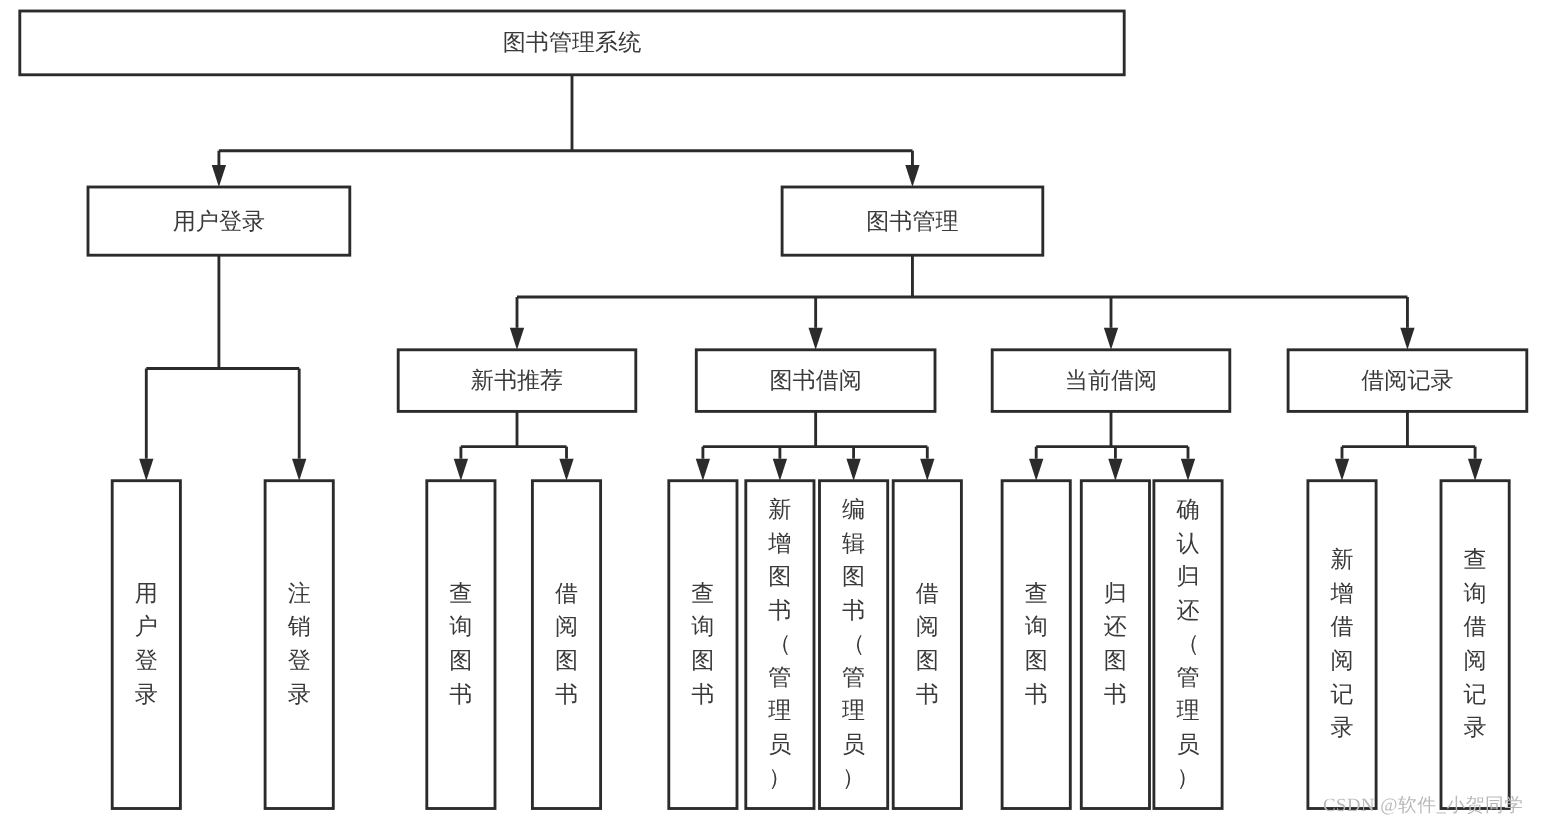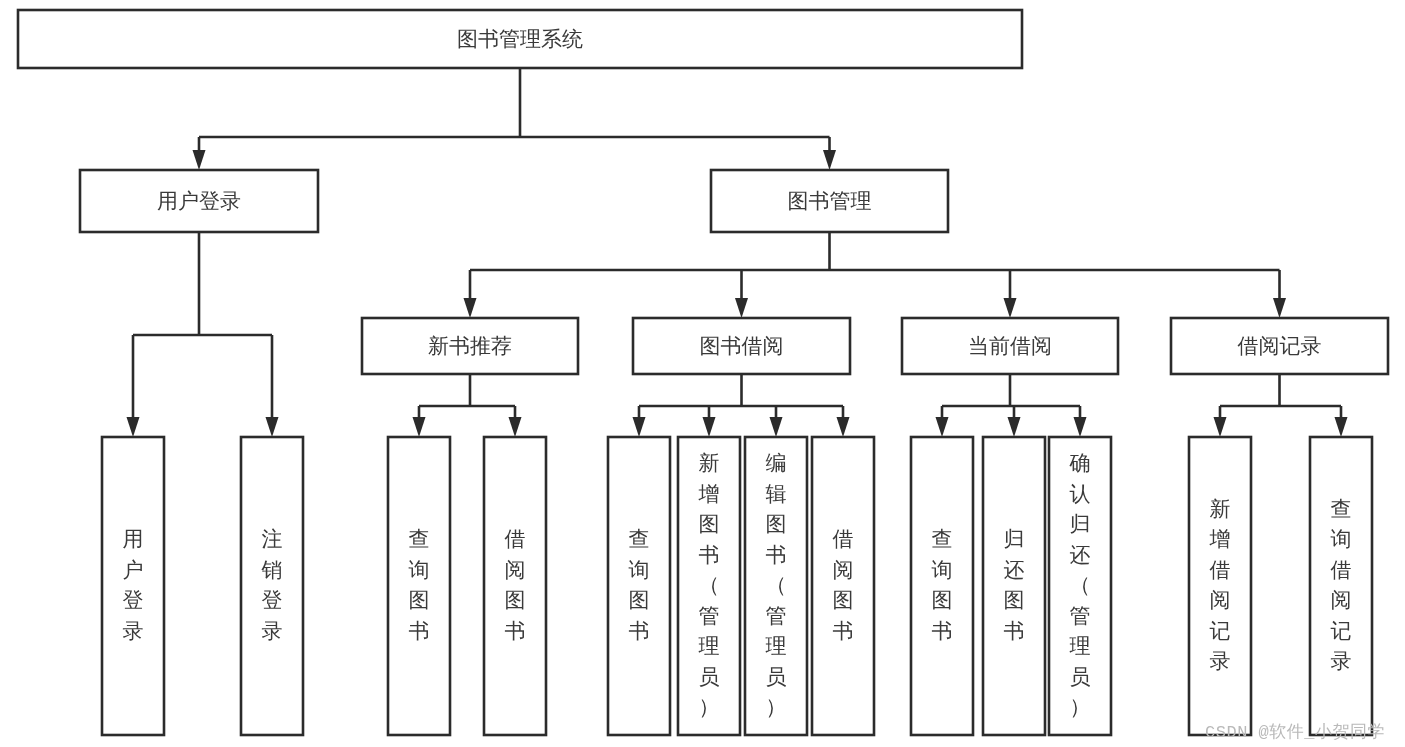--- a/index.html
+++ b/index.html
@@ -55,21 +55,21 @@
     font-size: 21px;
     text-anchor: middle;
     dominant-baseline: middle;
   }
   .watermark {
     position: absolute;
     right: 8px;
     bottom: 4px;
     color: #b9b9b9;
     font-size: 17px;
-    font-family: Liberation Mono, monospace;
+    font-family: Liberation Serif, serif;
     white-space: nowrap;
     letter-spacing: 0.5px;
     pointer-events: none;
   }
 </style>
 </head>
 <body>
 
 <div id="diagram-root">
 

